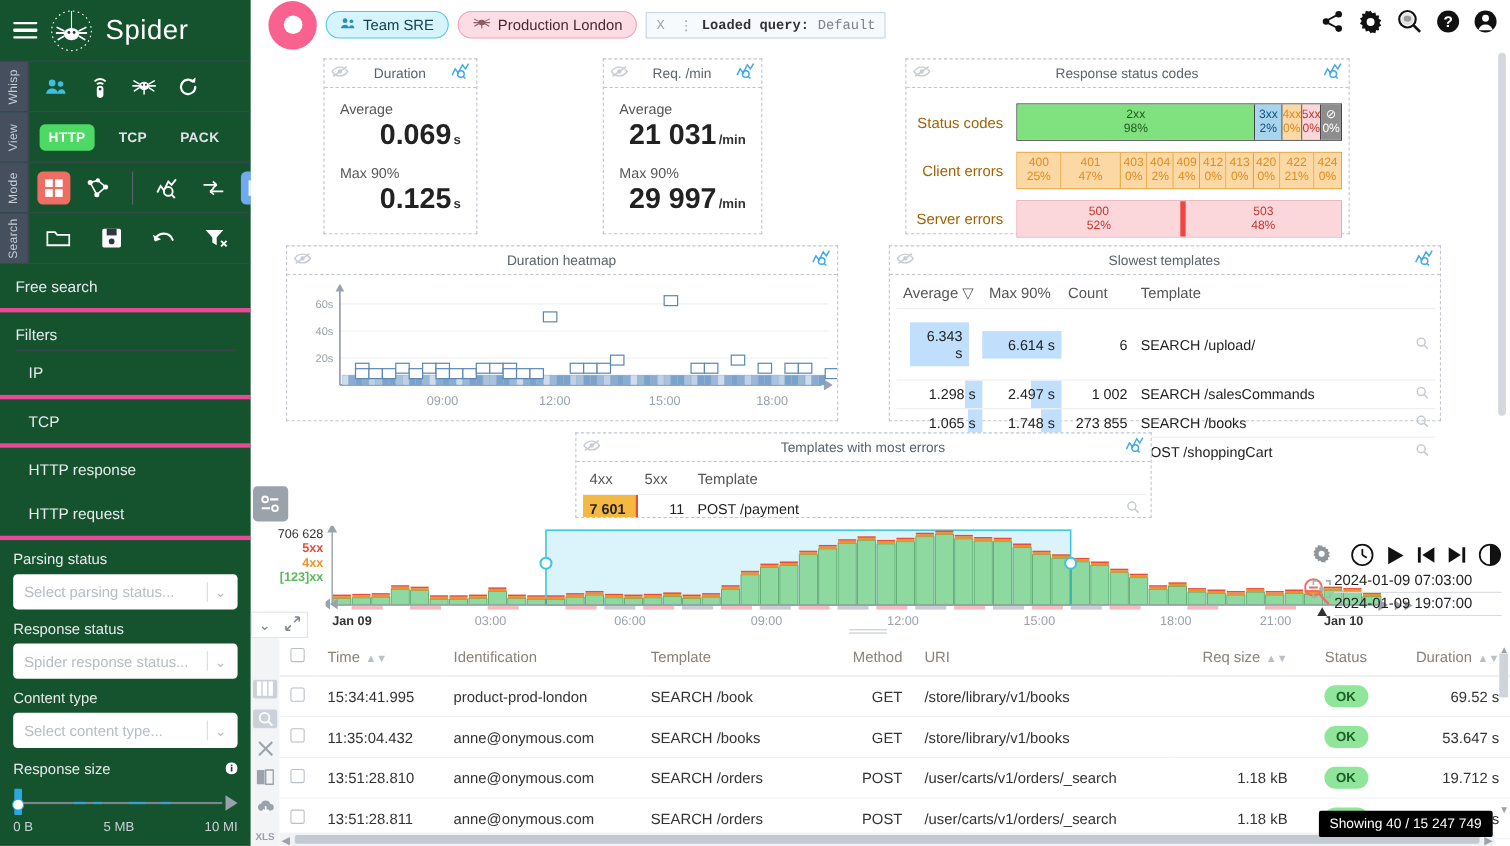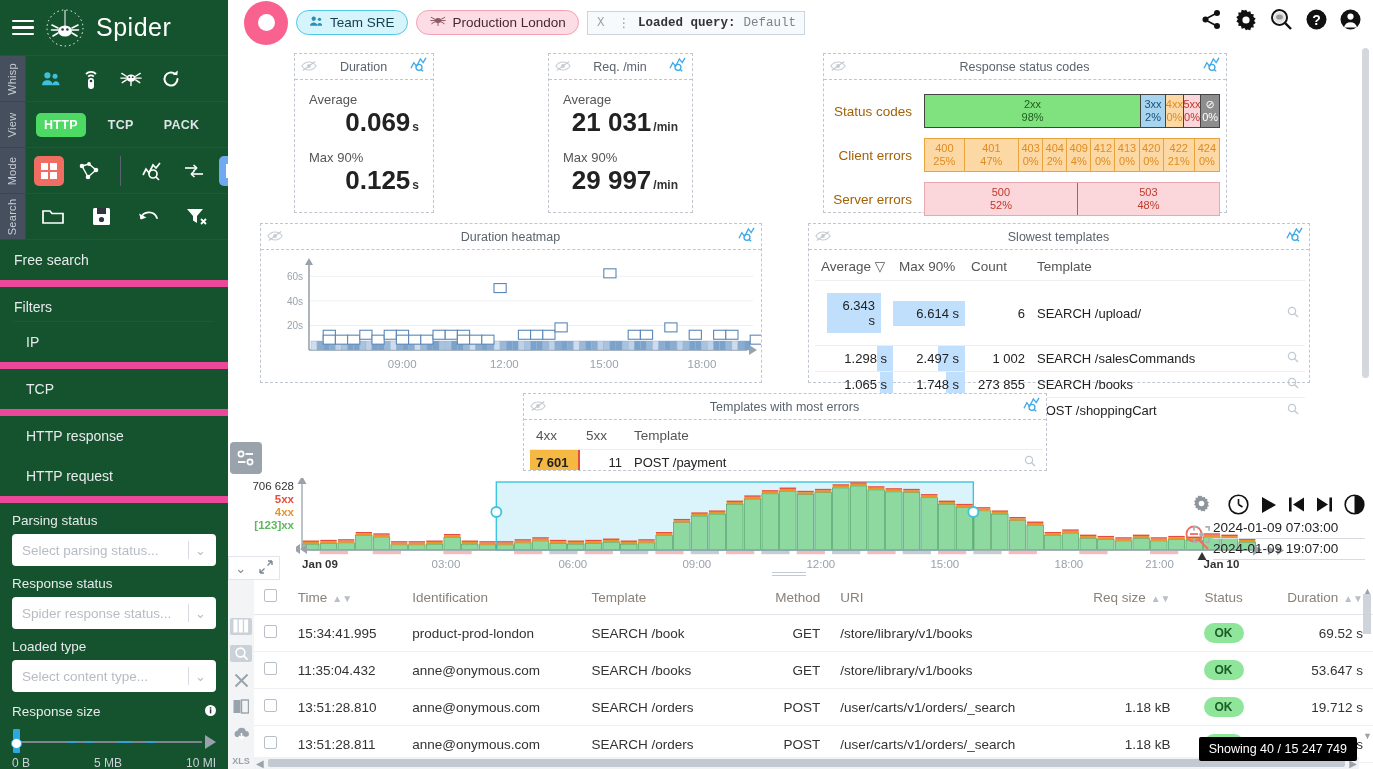--- a/index.html
+++ b/index.html
@@ -40,21 +40,21 @@
   .pill.green { background: #4cd964; color: #fff; }
   .pill.plain { color: #dfe3e9; }
   .sq { width: 30px; height: 30px; border-radius: 5px; display: flex;
         align-items: center; justify-content: center; cursor: pointer; }
   .sq.red { background: #ef6d63; }
   .sq.blue { background: #71a9f0; }
   .vsep { width: 1px; height: 30px; background: #5a6371; margin: 0 6px; }
 
   .sb-item {
     padding: 12px 14px; font-size: 14px; color: #e8eaed;
-    border-bottom: 7px solid #ec4899; cursor: pointer;
+    border-bottom: 4px solid #ec4899; cursor: pointer;
   }
   .sb-sub { padding-left: 26px; font-size: 14px; }
   .sb-divider-line { height:1px; background:#3d4552; margin:0 14px; }
 
   .fld { padding: 10px 12px 0 12px; }
   .fld-label { font-size: 13.5px; color: #e8eaed; margin-bottom: 6px; }
   .select {
     background: #fff; border-radius: 4px; height: 32px; display: flex;
     align-items: center; padding: 0 4px 0 10px; color: #b7bcc4; font-size: 13.5px;
     cursor: pointer;
@@ -117,21 +117,21 @@
             font-size: 11px; line-height: 13px; border-right: 1px solid #444; overflow: hidden; }
   .sc-seg:last-child { border-right: none; }
   .cli-bar { flex: 1; display: flex; height: 34px; border: 1px solid #e8a33c; }
   .cli-seg { display: flex; flex-direction: column; align-items: center; justify-content: center;
              font-size: 11px; line-height: 13px; background: #fcd9a4; color: #e08b20;
              border-right: 1px solid #e8a33c; overflow: hidden; }
   .cli-seg:last-child { border-right: none; }
   .srv-bar { flex: 1; display: flex; height: 34px; border: 1px solid #e9a8b0; }
   .srv-seg { display: flex; flex-direction: column; align-items: center; justify-content: center;
              font-size: 11px; line-height: 13px; background: #fbd6db; color: #c0392b;
-             border-right: 1px solid #ef4444; }
+             border-right: 5px solid #ef4444; }
   .srv-seg:last-child { border-right: none; }
 
   
   table.ptab { width: 100%; border-collapse: collapse; font-size: 13px; }
   table.ptab th { font-weight: normal; color: #555; font-size: 13.5px; padding: 4px 6px 6px; text-align: left; }
   table.ptab td { padding: 5px 6px; border-top: 1px solid #eceff2; color: #222; }
   .num { text-align: right; }
   .mag { color: #c3c9d0; }
 
   
@@ -361,21 +361,21 @@
     </div>
     <div class="fld">
       <div class="fld-label">Response status</div>
       <div class="select">
         <div class="txt">Spider response status...</div>
         <div class="divider"></div>
         <div class="chev">⌄</div>
       </div>
     </div>
     <div class="fld">
-      <div class="fld-label">Loaded type</div>
+      <div class="fld-label">Content type</div>
       <div class="select">
         <div class="txt">Select content type...</div>
         <div class="divider"></div>
         <div class="chev">⌄</div>
       </div>
     </div>
 
     <div class="slider-wrap">
       <div class="fld-label" style="margin-top:8px;display:flex;align-items:center;gap:24px;justify-content:space-between;">
         <span>Response size</span>

